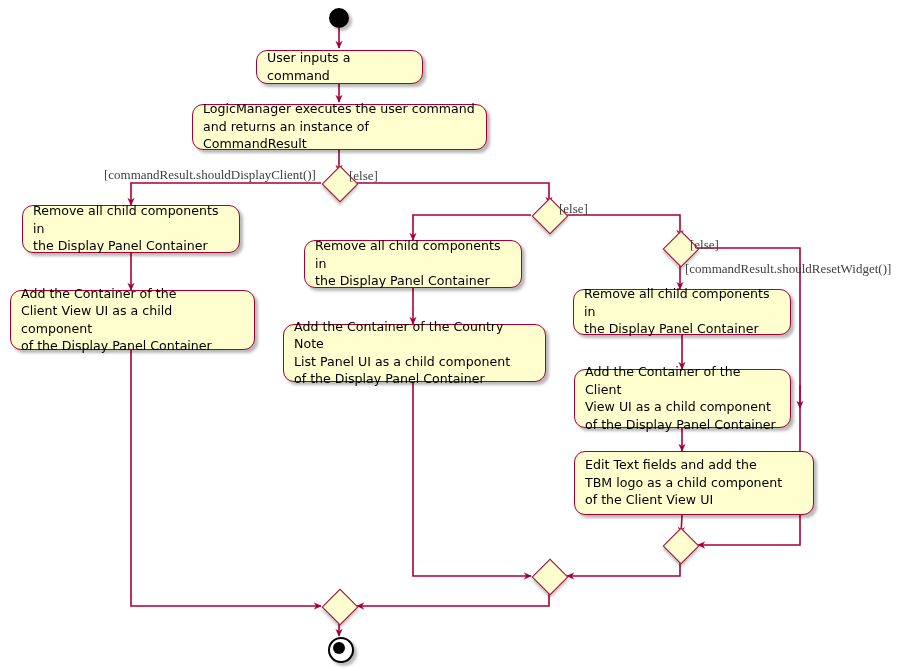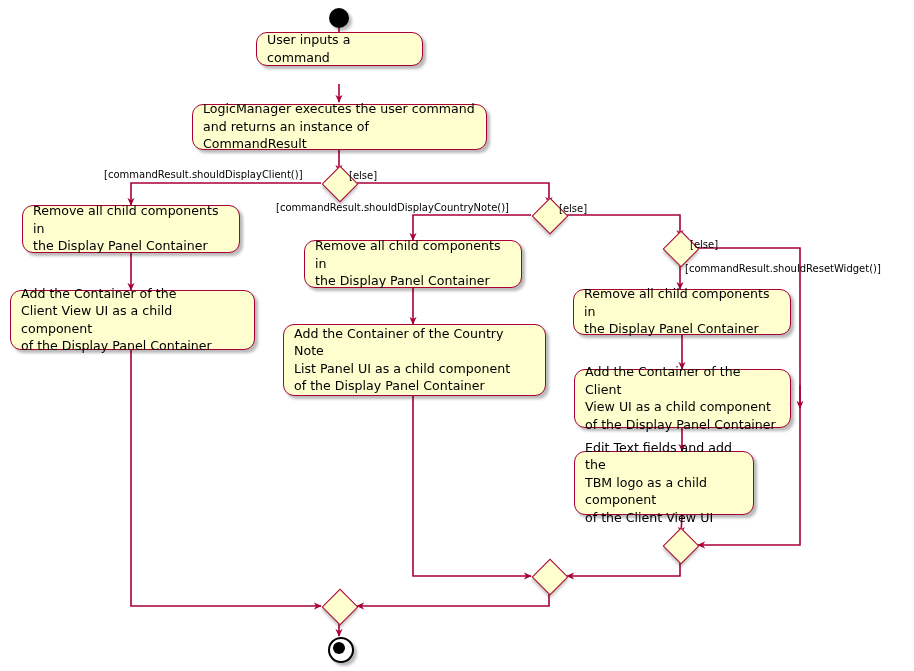--- a/index.html
+++ b/index.html
@@ -11,21 +11,21 @@
         box-shadow:3px 3px 3px rgba(0,0,0,0.28);
         display:flex;align-items:center;padding:4px 10px 5px 10px;}
   .node .txt{font-size:12.6px;line-height:17.5px;color:#000000;white-space:pre-line;}
   .dot{position:absolute;border-radius:50%;background:#000000;
        box-shadow:3px 3px 3px rgba(0,0,0,0.28);}
   .endring{position:absolute;border-radius:50%;background:#ffffff;
        border:2px solid #000000;box-shadow:3px 3px 3px rgba(0,0,0,0.28);}
   .endcore{position:absolute;border-radius:50%;background:#000000;}
   .dia{position:absolute;background:#FEFECE;border:1.4px solid #A80036;
        transform:rotate(45deg);box-shadow:2px 2px 3px rgba(0,0,0,0.25);}
-  .lbl{position:absolute;font-size:10px;color:#000000;white-space:nowrap;line-height:14px;}
+  .lbl{position:absolute;font-size:13px;color:#404040;white-space:nowrap;line-height:14px;font-family:Liberation Serif, serif;}
 </style>
 </head>
 <body>
 
 <div id="canvas">
 
   <svg id="edges" viewBox="0 0 914 671" xmlns="http://www.w3.org/2000/svg">
     <defs>
       <marker id="ah" markerWidth="9" markerHeight="9" refX="7.2" refY="4.2" orient="auto" markerUnits="userSpaceOnUse">
         <path d="M0,0.6 L8,4.2 L0,7.8 L2.4,4.2 z" fill="#A80036"></path>
@@ -70,71 +70,70 @@
       <path d="M680,556 L680,576 L567,576" marker-end="url(#ah)"></path>
 
       <path d="M549,587 L549,606 L357,606" marker-end="url(#ah)"></path>
 
       <path d="M339,617 L339,636" marker-end="url(#ah)"></path>
     </g>
   </svg>
 
   <div class="dot" style="left:329px;top:8px;width:20px;height:20px;"></div>
 
-  <div class="node" style="left:256px;top:32px;width:167px;height:34px;">
+  <div class="node" style="left:256px;top:50px;width:167px;height:34px;">
     <span class="txt">User inputs a command</span>
   </div>
 
   <div class="node" style="left:192px;top:104px;width:295px;height:46px;">
     <span class="txt">LogicManager executes the user command
 and returns an instance of CommandResult</span>
   </div>
 
   <div class="dia" style="left:327px;top:171px;width:24px;height:24px;"></div>
   <div class="lbl" style="left:104px;top:168px;">[commandResult.shouldDisplayClient()]</div>
   <div class="lbl" style="left:349px;top:169px;">[else]</div>
 
   <div class="dia" style="left:537px;top:203px;width:24px;height:24px;"></div>
-  <div class="lbl" style="left:276px;top:201px;">[commandResult.shouldDisplayCountryNote()]</div>
   <div class="lbl" style="left:559px;top:202px;">[else]</div>
 
   <div class="dia" style="left:668px;top:236px;width:24px;height:24px;"></div>
   <div class="lbl" style="left:690px;top:238px;">[else]</div>
   <div class="lbl" style="left:685px;top:262px;">[commandResult.shouldResetWidget()]</div>
 
   <div class="node" style="left:22px;top:205px;width:218px;height:48px;">
     <span class="txt">Remove all child components in
 the Display Panel Container</span>
   </div>
   <div class="node" style="left:10px;top:290px;width:245px;height:60px;justify-content:center;">
     <span class="txt">Add the Container of the
 Client View UI as a child component
 of the Display Panel Container</span>
   </div>
 
   <div class="node" style="left:304px;top:240px;width:218px;height:48px;">
     <span class="txt">Remove all child components in
 the Display Panel Container</span>
   </div>
-  <div class="node" style="left:283px;top:324px;width:263px;height:72px;">
+  <div class="node" style="left:283px;top:324px;width:263px;height:58px;">
     <span class="txt">Add the Container of the Country Note
 List Panel UI as a child component
 of the Display Panel Container</span>
   </div>
 
   <div class="node" style="left:573px;top:289px;width:218px;height:46px;">
     <span class="txt">Remove all child components in
 the Display Panel Container</span>
   </div>
   <div class="node" style="left:574px;top:369px;width:217px;height:59px;align-items:center;">
     <span class="txt">Add the Container of the Client
 View UI as a child component
 of the Display Panel Container</span>
   </div>
-  <div class="node" style="left:574px;top:451px;width:180px;height:64px;">
+  <div class="node" style="left:574px;top:451px;width:240px;height:64px;">
     <span class="txt">Edit Text fields and add the
 TBM logo as a child component
 of the Client View UI</span>
   </div>
 
   <div class="dia" style="left:668px;top:533px;width:24px;height:24px;"></div>
   <div class="dia" style="left:537px;top:564px;width:24px;height:24px;"></div>
   <div class="dia" style="left:327px;top:594px;width:24px;height:24px;"></div>
 
   <div class="endring" style="left:328px;top:637px;width:22px;height:22px;"></div>

